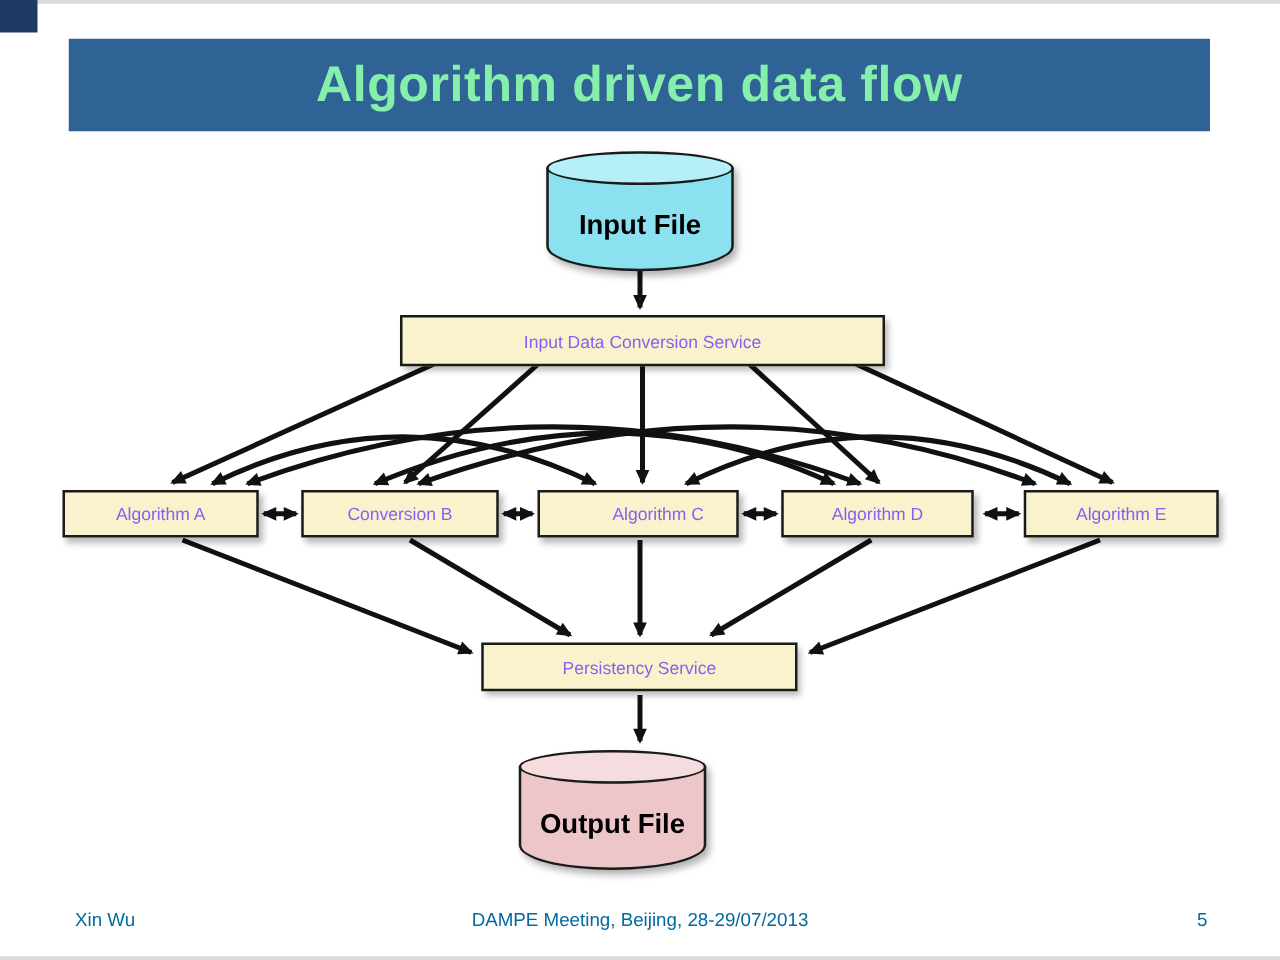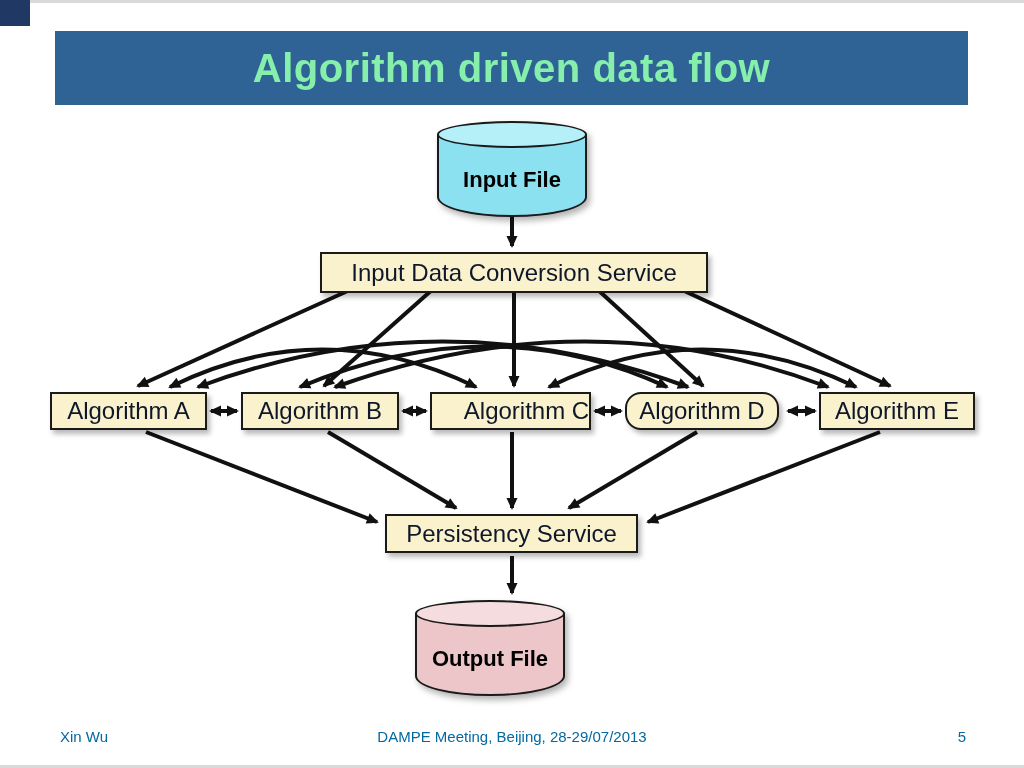--- a/index.html
+++ b/index.html
@@ -30,29 +30,29 @@
 
   svg.arrows { position:absolute; inset:0; width:1024px; height:768px; z-index:1; }
   .arrow-line { stroke:var(--arrow,#111111); stroke-width:4; fill:none; }
   .arrow-head-fill { fill:var(--arrow,#111111); }
 
   .node {
     position:absolute; z-index:2;
     background:var(--box-fill,#FAF2CC);
     border:2px solid #1a1a1a;
     display:flex; align-items:center; justify-content:center;
-    font-size:24px; color:#0f172a;
+    font-size:14px; color:#8b5cf6;
     box-shadow:3px 4px 5px rgba(0,0,0,0.28);
     white-space:nowrap;
   }
   .node.conversion  { left:320px; top:252px; width:388px; height:41px; }
   .node.algo-a      { left:50px;  top:392px; width:157px; height:38px; }
   .node.algo-b      { left:241px; top:392px; width:158px; height:38px; }
   .node.algo-c      { left:430px; top:392px; width:161px; height:38px;padding-left:32px; }
-  .node.algo-d      { left:625px; top:392px; width:154px; height:38px;border-radius:16px; }
+  .node.algo-d      { left:625px; top:392px; width:154px; height:38px; }
   .node.algo-e      { left:819px; top:392px; width:156px; height:38px; }
   .node.persistency { left:385px; top:514px; width:253px; height:39px; }
 
   .cylinder { position:absolute; z-index:2; width:150px; height:96px;
     filter:drop-shadow(3px 4px 3px rgba(0,0,0,0.3)); }
   .cylinder.input  { left:437px; top:121px; }
   .cylinder.output { left:415px; top:600px; }
   .cyl-body {
     position:absolute; left:0; top:13px; width:100%; height:83px;
     border:2px solid #1a1a1a;
@@ -131,21 +131,21 @@
 
   <div class="cylinder input">
     <div class="cyl-body"></div>
     <div class="cyl-top"></div>
     <div class="cyl-label">Input File</div>
   </div>
 
   <div class="node conversion">Input Data Conversion Service</div>
 
   <div class="node algo-a">Algorithm A</div>
-  <div class="node algo-b">Algorithm B</div>
+  <div class="node algo-b">Conversion B</div>
   <div class="node algo-c">Algorithm C</div>
   <div class="node algo-d">Algorithm D</div>
   <div class="node algo-e">Algorithm E</div>
 
   <div class="node persistency">Persistency Service</div>
 
   <div class="cylinder output">
     <div class="cyl-body"></div>
     <div class="cyl-top"></div>
     <div class="cyl-label">Output File</div>

